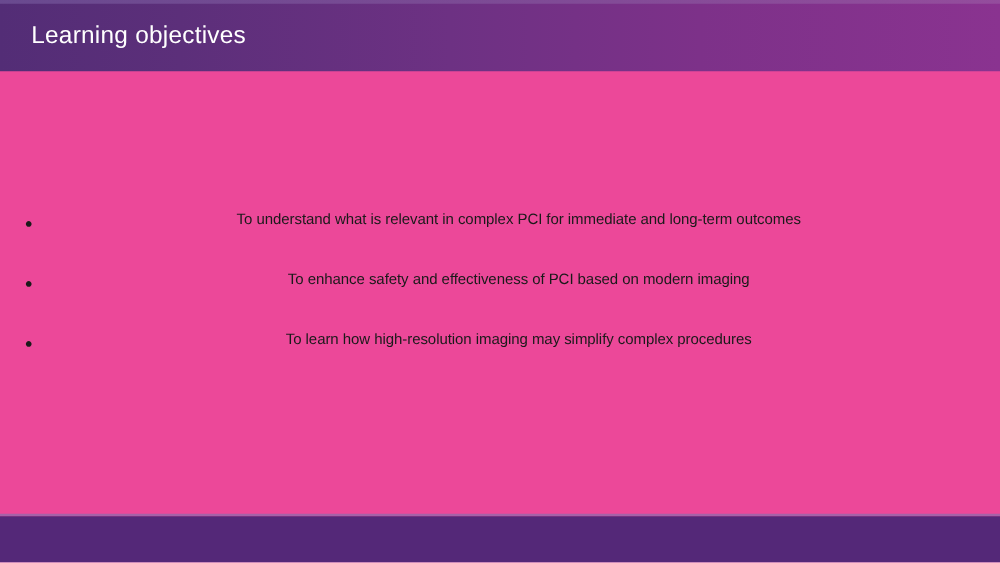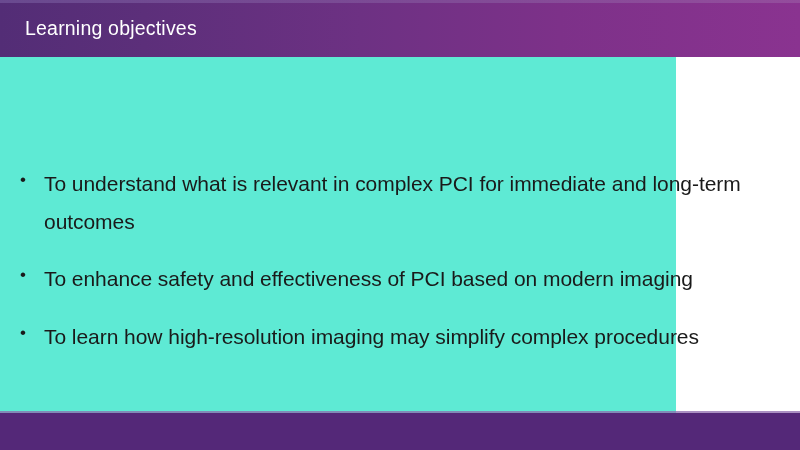--- a/index.html
+++ b/index.html
@@ -9,23 +9,23 @@
   }
   body {
     width: 800px;
     height: 450px;
     overflow: hidden;
     font-family: "Liberation Sans", sans-serif;
     -webkit-font-smoothing: antialiased;
   }
   .slide {
     position: relative;
-    width: 676px;
+    width: 800px;
     height: 450px;
-    background: #5eead4;
+    background: #ec4899;
   }
 
   
   .header-band {
     position: absolute;
     left: 0;
     top: 0;
     width: 800px;
     height: 57px;
     background: linear-gradient(90deg, #532d76 0%, #5c2f7a 18%, #6d3183 45%, #7d3189 70%, #8a3390 100%);
@@ -77,23 +77,24 @@
     color: #1a1a1a;
     font-size: 17px;
     line-height: 1.72;
     text-align: left;
     padding-left: 4px;
     box-sizing: border-box;
   }
   .bullet-text {
     flex: 1 1 auto;
     color: #1a1a1a;
-    font-size: 21px;
+    font-size: 12px;
     line-height: 1.82;
     letter-spacing: -.05px;
+    text-align: center;
   }
 
   
   .footer-band {
     position: absolute;
     left: 0;
     top: 413px;
     width: 800px;
     height: 37px;
     background: #542878;

